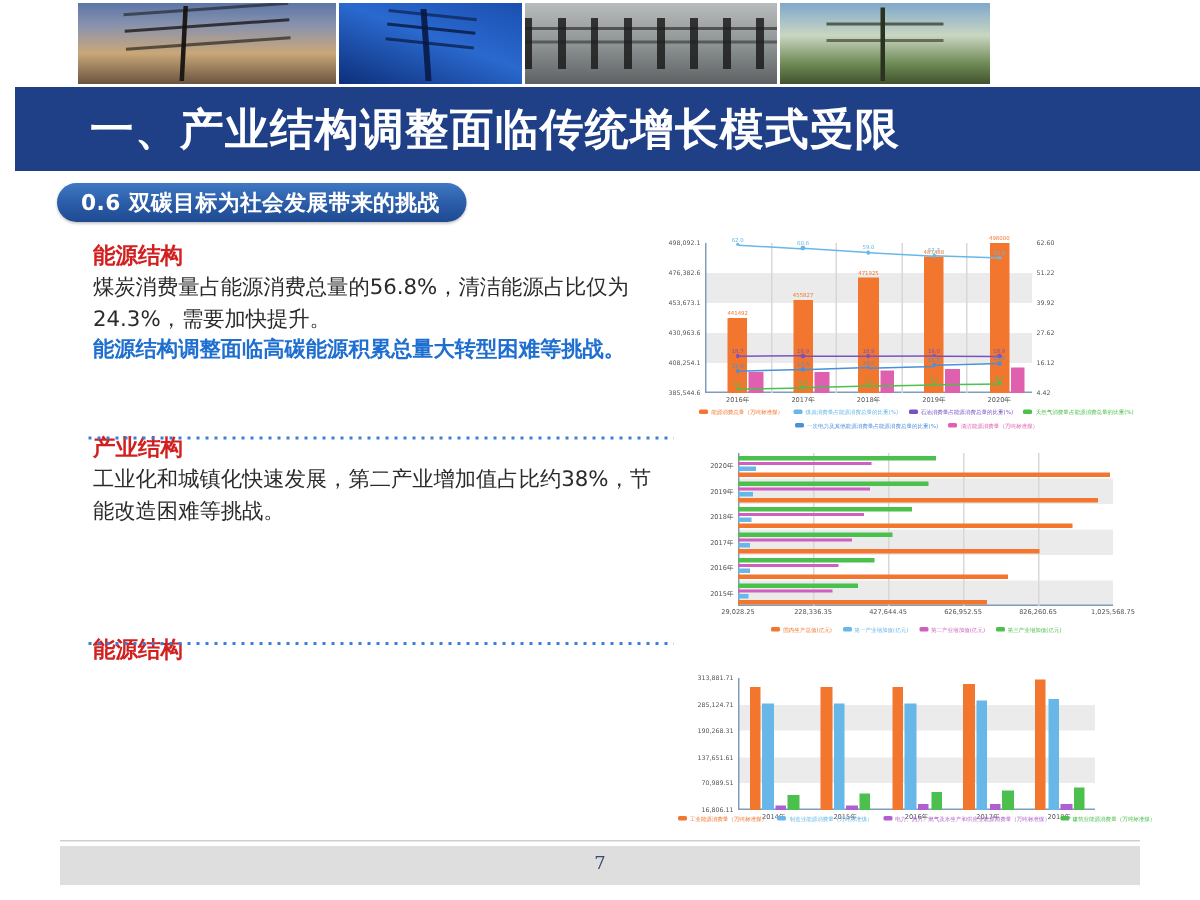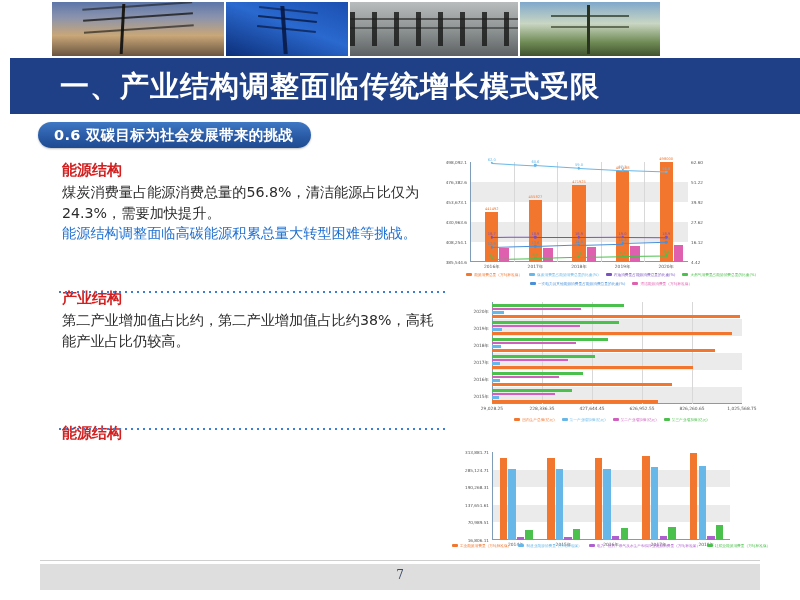--- a/index.html
+++ b/index.html
@@ -66,21 +66,21 @@
       background:linear-gradient(180deg,#3f78c4 0%,#2a5ba6 55%,#1f4a92 100%);
       border-radius:13px;display:flex;align-items:center;padding:0 18px 0 16px;
       box-shadow:0 1px 2px rgba(0,0,0,.25);}
   .pill-text{color:#fff;font-size:14.5px;font-weight:700;white-space:nowrap;letter-spacing:.3px;}
 
   
   .col-left{position:absolute;left:62px;top:160px;width:382px;}
   .block{position:relative;margin-bottom:0;}
   .b-head{color:#d21f1f;font-size:15px;font-weight:700;line-height:20px;margin-bottom:2px;}
   .b-body{color:#2b2b2b;font-size:14.2px;line-height:20.5px;font-weight:400;}
-  .b-note{color:#1f6fd0;font-size:14.2px;line-height:20.5px;font-weight:400;}
+  .b-note{color:#1f6fd0;font-size:14.2px;line-height:20.5px;font-weight:700;}
 
   .dots{position:absolute;left:57px;width:392px;height:2px;
       background-image:radial-gradient(circle,#3a7fd5 0px,#3a7fd5 1px,transparent 1.2px);
       background-size:6px 2px;background-repeat:repeat-x;}
 
   
   .chart-box{position:absolute;background:#fff;}
   .cgrid{position:absolute;left:0;top:0;width:100%;height:100%;}
   .band{position:absolute;left:0;width:100%;background:#ebebeb;}
   .axis-l{position:absolute;left:0;top:0;width:1px;height:100%;background:#7f9db9;}
@@ -141,21 +141,21 @@
   <div class="col-left">
 
     <div class="block" style="height:128px;">
       <div class="b-head">能源结构</div>
       <div class="b-body">煤炭消费量占能源消费总量的56.8%，清洁能源占比仅为24.3%，需要加快提升。</div>
       <div class="b-note">能源结构调整面临高碳能源积累总量大转型困难等挑战。</div>
     </div>
 
     <div class="block" style="height:135px;">
       <div class="b-head">产业结构</div>
-      <div class="b-body">第二产业增加值占比约，第二产业增加值占比约38%，高耗能产业占比仍较高。</div>
+      <div class="b-body">工业化和城镇化快速发展，第二产业增加值占比约38%，节能改造困难等挑战。</div>
     </div>
 
     <div class="block">
       <div class="b-head">能源结构</div>
     </div>
 
   </div>
 
   <div class="dots" style="top:291px;"></div>
   <div class="dots" style="top:428px;"></div>

